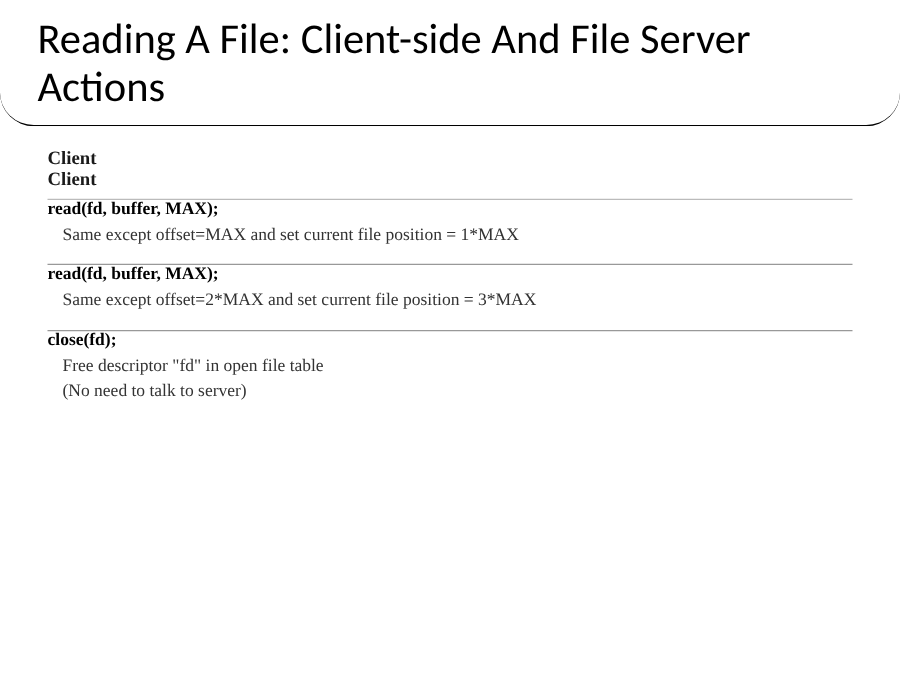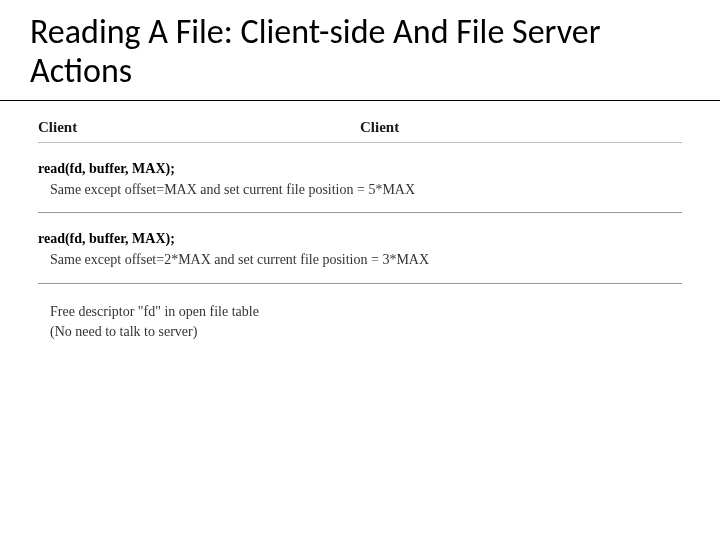--- a/index.html
+++ b/index.html
@@ -13,37 +13,39 @@
     }
     .slide-title {
       font-size: 34px;
       font-weight: 400;
       color: #000;
       padding: 12px 30px 0 30px;
       line-height: 1.15;
       border-bottom: 1px solid #000;
       padding-bottom: 10px;
       margin-bottom: 18px;
+      border-radius: 27px;
     }
     .content {
       padding: 0 38px;
       font-family: "Book Antiqua", Palatino, Georgia, serif;
       color: #1a1a1a;
     }
     .colhead {
       display: flex;
       font-weight: 700;
       font-size: 15px;
       padding-bottom: 6px;
       border-bottom: 1px solid #bbb;
+      flex-direction: column;
     }
     .colhead .left { flex: 1; }
     .colhead .right { flex: 1; }
     .section {
-      margin-top: 18px;
+      margin-top: 0;
       padding-bottom: 12px;
       border-bottom: 1px solid #999;
     }
     .section.last {
       border-bottom: none;
     }
     .call {
       font-weight: 700;
       font-size: 14px;
       color: #000;
@@ -63,26 +65,27 @@
 
 <div class="content">
 
   <div class="colhead">
     <div class="left">Client</div>
     <div class="right">Client</div>
   </div>
 
   <div class="section">
     <div class="call">read(fd, buffer, MAX);</div>
-    <div class="body-line">Same except offset=MAX and set current file position = 5*MAX</div>
+    <div class="body-line">Same except offset=MAX and set current file position = 1*MAX</div>
   </div>
 
   <div class="section">
     <div class="call">read(fd, buffer, MAX);</div>
     <div class="body-line">Same except offset=2*MAX and set current file position = 3*MAX</div>
   </div>
 
   <div class="section last">
+    <div class="call">close(fd);</div>
     <div class="body-line">Free descriptor "fd" in open file table</div>
     <div class="body-line">(No need to talk to server)</div>
   </div>
 
 </div>
 
 </body></html>

